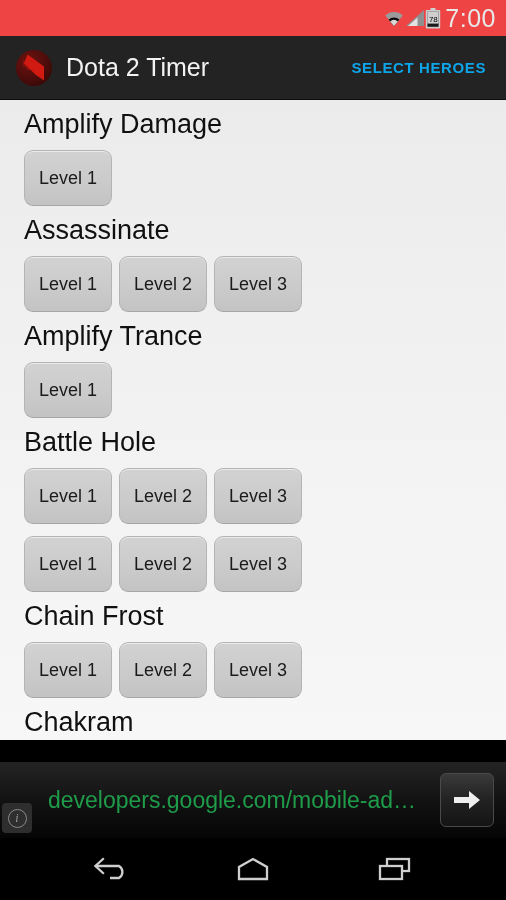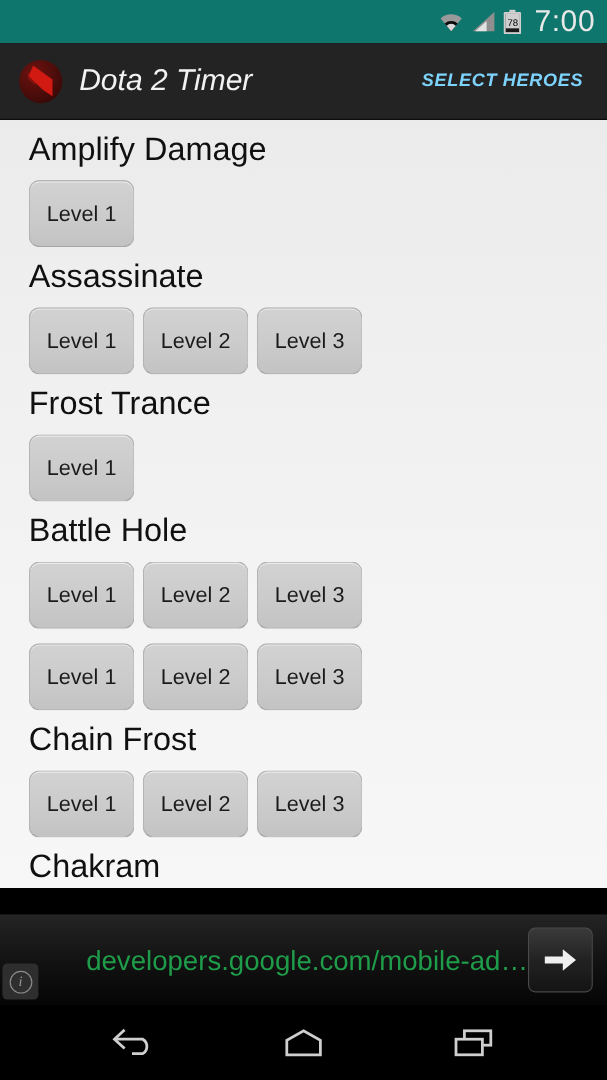--- a/index.html
+++ b/index.html
@@ -7,40 +7,40 @@
   body {
     font-family:"Liberation Sans", sans-serif;
     background:#000;
     overflow:hidden;
     position:relative;
   }
 
   
   .status-bar {
     position:absolute; top:0; left:0; width:506px; height:36px;
-    background:#0f766e; display:flex; align-items:center;
-    justify-content:flex-end; padding-right:10px; gap:6px;
+    background:#ef4444; display:flex; align-items:center;
+    justify-content:flex-end; padding-right:10px; 
   }
   .status-icon { display:flex; align-items:center; }
   .status-time {
     color:#e8e8e8; font-size:25px; letter-spacing:.5px;
     line-height:1; margin-left:4px; font-weight:400;
   }
   .batt-wrap { position:relative; width:16px; height:21px; }
   .batt-num {
     position:absolute; inset:0; display:flex; align-items:center;
     justify-content:center; font-size:8px; color:#000;
     font-family:"Liberation Sans", sans-serif; padding-top:3px;
   }
 
   
   .action-bar {
     position:absolute; top:36px; left:0; width:506px; height:64px;
     background:#232323; display:flex; align-items:center;
-    padding:0 14px 0 16px; border-bottom:1px solid #0c0c0c;font-style:italic;
+    padding:0 14px 0 16px; border-bottom:1px solid #0c0c0c;
   }
   .app-logo {
     width:36px; height:36px; border-radius:50%; flex:none;
     background:radial-gradient(circle at 35% 30%, #6e1310 0%, #4a0c0a 55%, #2a0605 100%);
     position:relative; overflow:hidden;
   }
   .app-logo .blade {
     position:absolute; left:8px; top:5px; width:20px; height:26px;
     background:#d01a12;
     clip-path:polygon(18% 0%, 100% 46%, 100% 100%, 58% 78%, 0% 34%);
@@ -49,21 +49,21 @@
     position:absolute; left:7px; top:6px; width:19px; height:20px;
     background:#8c120d;
     clip-path:polygon(0% 22%, 62% 66%, 30% 74%, 0% 48%);
   }
   .app-title {
     color:#f2f2f2; font-size:25px; font-weight:400;
     margin-left:14px; white-space:nowrap; line-height:1;
   }
   .ab-spacer { flex:1; }
   .select-heroes {
-    color:#7dd3fc; font-size:15px; font-weight:bold;
+    color:#0ea5e9; font-size:15px; font-weight:bold;
     letter-spacing:.6px; white-space:nowrap; padding:8px 6px;
   }
 
   
   .content {
     position:absolute; top:100px; left:0; width:506px; height:640px;
     background:linear-gradient(180deg,#ebebeb 0%,#efefef 25%,#f3f3f3 60%,#f7f7f7 100%);
     overflow:hidden;
   }
   .skill-block { padding:0 0 0 24px; }
@@ -94,21 +94,21 @@
     background:#2e2e2e; border-radius:4px;
     display:flex; align-items:center; justify-content:center;
   }
   .ad-info-circle {
     width:19px; height:19px; border-radius:50%; border:1.5px solid #8a8a8a;
     display:flex; align-items:center; justify-content:center;
     color:#9a9a9a; font-size:12px; font-style:italic;
     font-family:"Liberation Serif", serif; line-height:1;
   }
   .ad-text {
-    flex:1; text-align:right; color:#1f9c4a; font-size:23px;
+    flex:1; text-align:center; color:#1f9c4a; font-size:23px;
     white-space:nowrap; overflow:hidden; padding-left:24px; padding-right:0;
   }
   .ad-go {
     width:54px; height:54px; margin-right:12px; flex:none;
     background:linear-gradient(180deg,#3a3a3a 0%,#222 50%,#141414 100%);
     border:1px solid #4a4a4a; border-radius:6px;
     display:flex; align-items:center; justify-content:center;
   }
 
   
@@ -167,21 +167,21 @@
     </div>
     <div class="skill-block">
       <div class="skill-name">Assassinate</div>
       <div class="level-row">
         <div class="level-btn">Level 1</div>
         <div class="level-btn">Level 2</div>
         <div class="level-btn">Level 3</div>
       </div>
     </div>
     <div class="skill-block">
-      <div class="skill-name">Frost Trance</div>
+      <div class="skill-name">Amplify Trance</div>
       <div class="level-row">
         <div class="level-btn">Level 1</div>
       </div>
     </div>
     <div class="skill-block">
       <div class="skill-name">Battle Hole</div>
       <div class="level-row">
         <div class="level-btn">Level 1</div>
         <div class="level-btn">Level 2</div>
         <div class="level-btn">Level 3</div>

